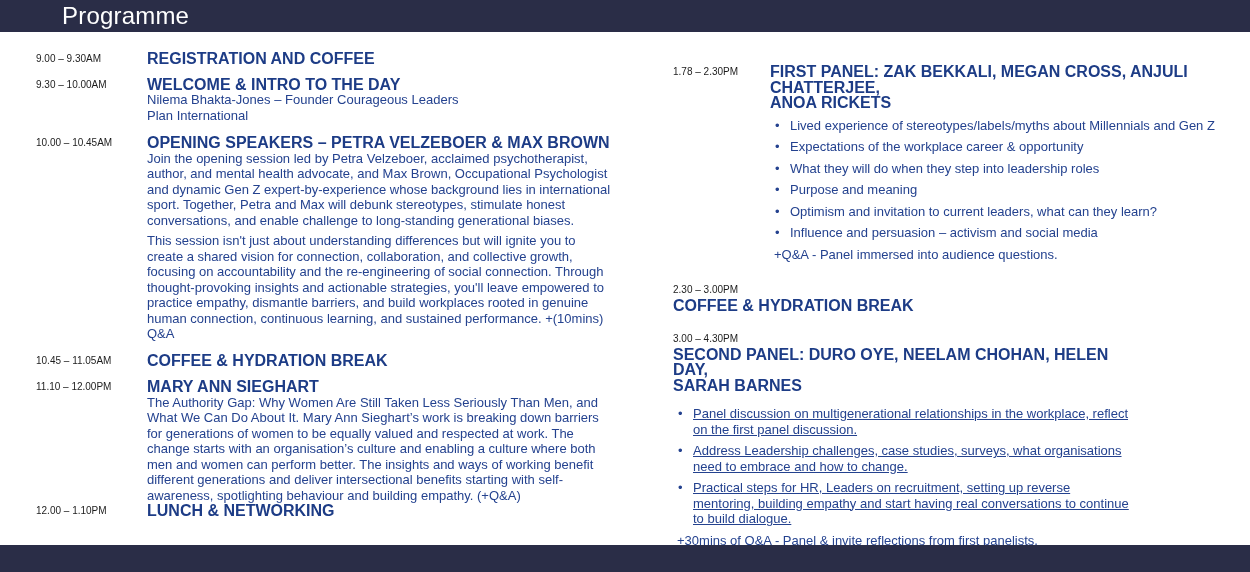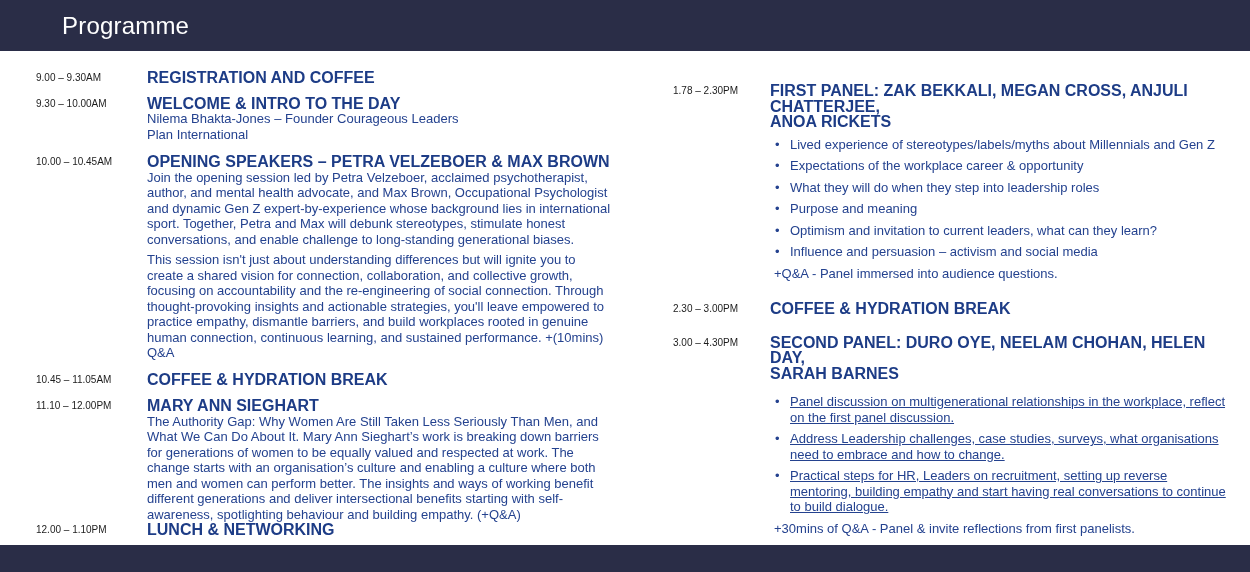--- a/index.html
+++ b/index.html
@@ -8,21 +8,21 @@
 
   .page {
     position: relative;
     width: 1250px;
     height: 572px;
     background: var(--page-background, #ffffff);
     overflow: hidden;
   }
 
   .topbar {
-    height: 51px;
+    height: 32px;
     background: var(--header-bar, #2a2d47);
     display: flex;
     align-items: center;
     padding-left: 62px;
   }
   .topbar .page-title {
     color: #ffffff;
     font-size: 24px;
     font-weight: 400;
     letter-spacing: 0.2px;
@@ -89,21 +89,21 @@
     top: 0;
   }
 
   .footnote { margin-top: 6px; padding-left: 4px; }
 
   
   .gap10 { margin-bottom: 10px; }
   .gap11 { margin-bottom: 11px; }
   .gap12 { margin-bottom: 12px; }
   .gap16 { }
-  .gap18 { margin-bottom: 18px; }
+  .gap18 { margin-bottom: 18px; flex-direction: column; }
   .gap20 { margin-bottom: 20px; }
 
   .bottombar {
     position: absolute;
     left: 0; right: 0; bottom: 0;
     height: 27px;
     background: var(--footer-bar, #2a2d47);
   }
 </style>
 </head>

